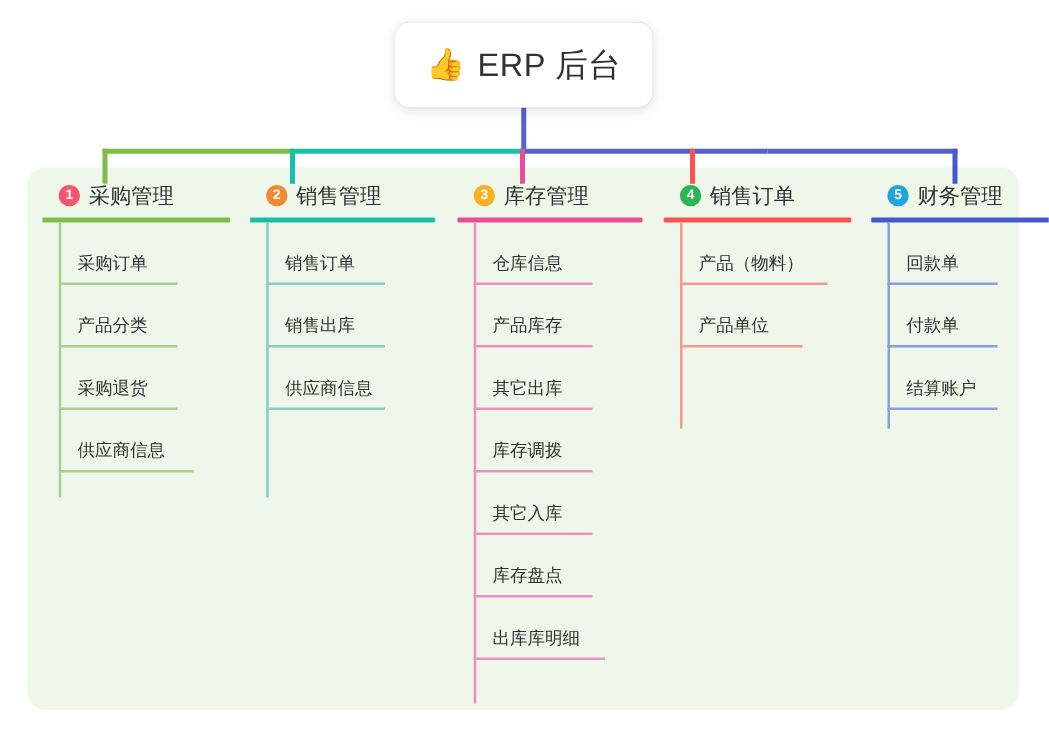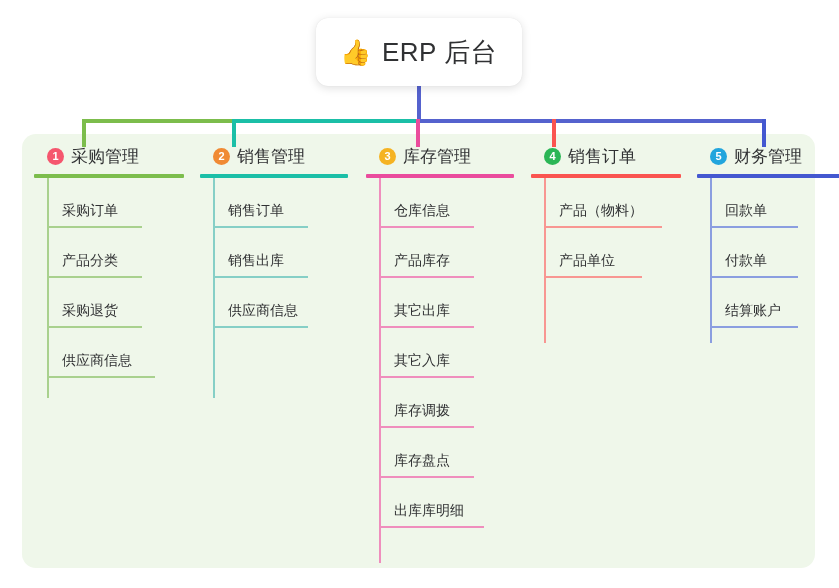--- a/index.html
+++ b/index.html
@@ -232,25 +232,25 @@
         </div>
         <div class="leaf">
           <span class="leaf-text">产品库存</span>
           <div class="leaf-line" style="background: rgb(239, 142, 189); width: 95px;"></div>
         </div>
         <div class="leaf">
           <span class="leaf-text">其它出库</span>
           <div class="leaf-line" style="background: rgb(239, 142, 189); width: 95px;"></div>
         </div>
         <div class="leaf">
+          <span class="leaf-text">库存调拨</span>
+          <div class="leaf-line" style="background: rgb(239, 142, 189); width: 95px;"></div>
+        </div>
+        <div class="leaf">
           <span class="leaf-text">其它入库</span>
-          <div class="leaf-line" style="background: rgb(239, 142, 189); width: 95px;"></div>
-        </div>
-        <div class="leaf">
-          <span class="leaf-text">库存调拨</span>
           <div class="leaf-line" style="background: rgb(239, 142, 189); width: 95px;"></div>
         </div>
         <div class="leaf">
           <span class="leaf-text">库存盘点</span>
           <div class="leaf-line" style="background: rgb(239, 142, 189); width: 95px;"></div>
         </div>
         <div class="leaf">
           <span class="leaf-text">出库库明细</span>
           <div class="leaf-line" style="background: rgb(239, 142, 189); width: 105px;"></div>
         </div>

